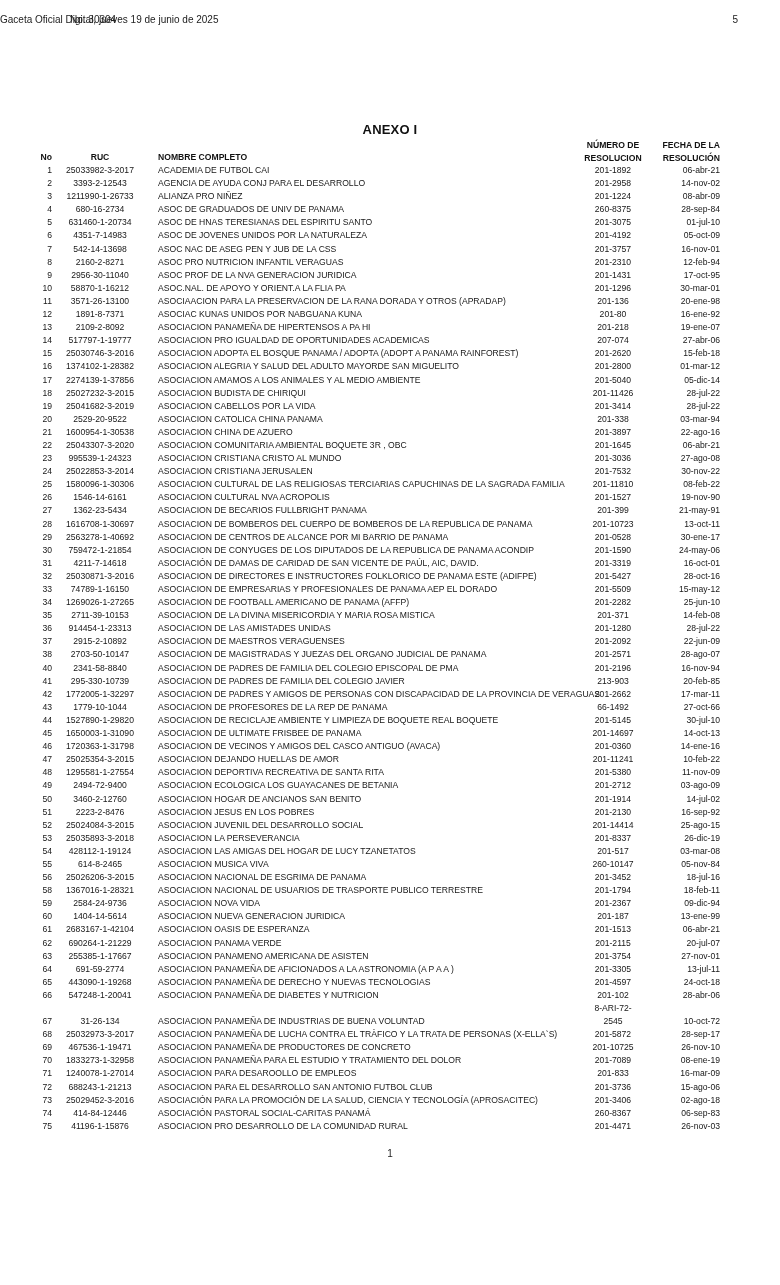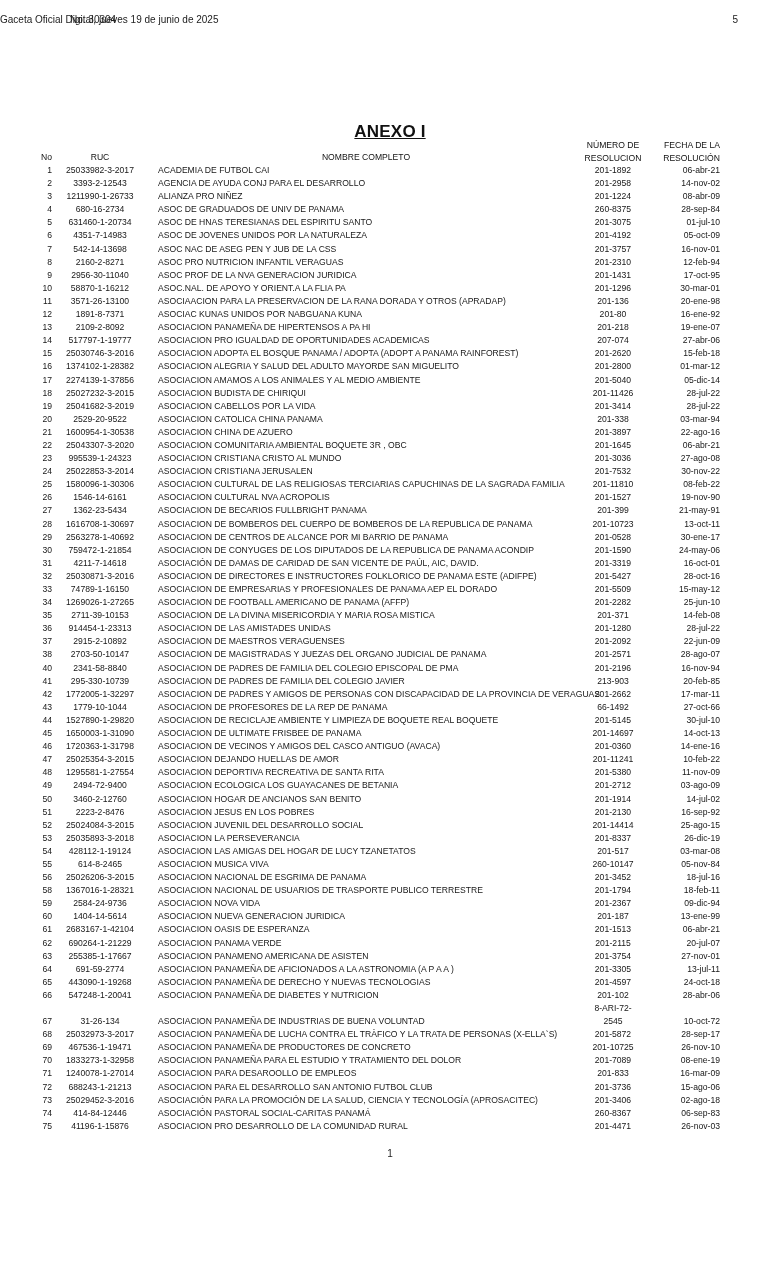--- a/index.html
+++ b/index.html
@@ -20,35 +20,34 @@
     padding:0 42px 0 42px;
     font-size:10px;color:#222;
   }
   .doc-header .center{position:absolute;left:0;right:0;text-align:left;}
   .doc-header .left{position:relative;z-index:1;padding-left:28px;}
   .doc-header .right{position:relative;z-index:1;}
 
   
   .anexo-title{
     position:absolute;top:122px;left:0;right:0;
-    text-align:center;font-weight:bold;font-size:17px;color:#111;
+    text-align:center;font-weight:bold;font-size:13px;color:#111;
     letter-spacing:.2px;
-    text-decoration:underline;
   }
 
   
   .table{
     position:absolute;top:139px;left:36px;width:686px;
     font-size:8.6px;line-height:13.1px;color:#171717;
   }
   .grid{
     display:grid;
     grid-template-columns:16px 96px 8px 418px 78px 70px;
   }
-  .thead .cell{font-weight:normal;color:#111;}
+  .thead .cell{font-weight:bold;color:#111;}
   .thead{align-items:end;}
   .cell{white-space:nowrap;overflow:visible;}
   .cell.no{text-align:right;}
   .cell.ruc{text-align:center;}
   .cell.name{text-align:left;padding-left:2px;}
   .cell.res{text-align:center;white-space:pre-line;}
   .cell.date{text-align:right;padding-right:2px;white-space:pre-line;}
   .thead .cell.res,.thead .cell.date{white-space:pre-line;line-height:12.5px;}
   .row{min-height:13.1px;}
 
@@ -69,21 +68,21 @@
     <span class="right">5</span>
   </div>
 
   <div class="anexo-title">ANEXO I</div>
 
   <div class="table">
     <div class="grid thead">
       <span class="cell no">No</span>
       <span class="cell ruc">RUC</span>
       <span class="cell"></span>
-      <span class="cell name" style="text-align:center;">NOMBRE COMPLETO</span>
+      <span class="cell name" style="">NOMBRE COMPLETO</span>
       <span class="cell res">NÚMERO DE
 RESOLUCION</span>
       <span class="cell date">FECHA DE LA
 RESOLUCIÓN</span>
     </div>
     <div id="rows">
         <div class="grid row">
           <span class="cell no">1</span>
           <span class="cell ruc">25033982-3-2017</span>
           <span class="cell"></span>

